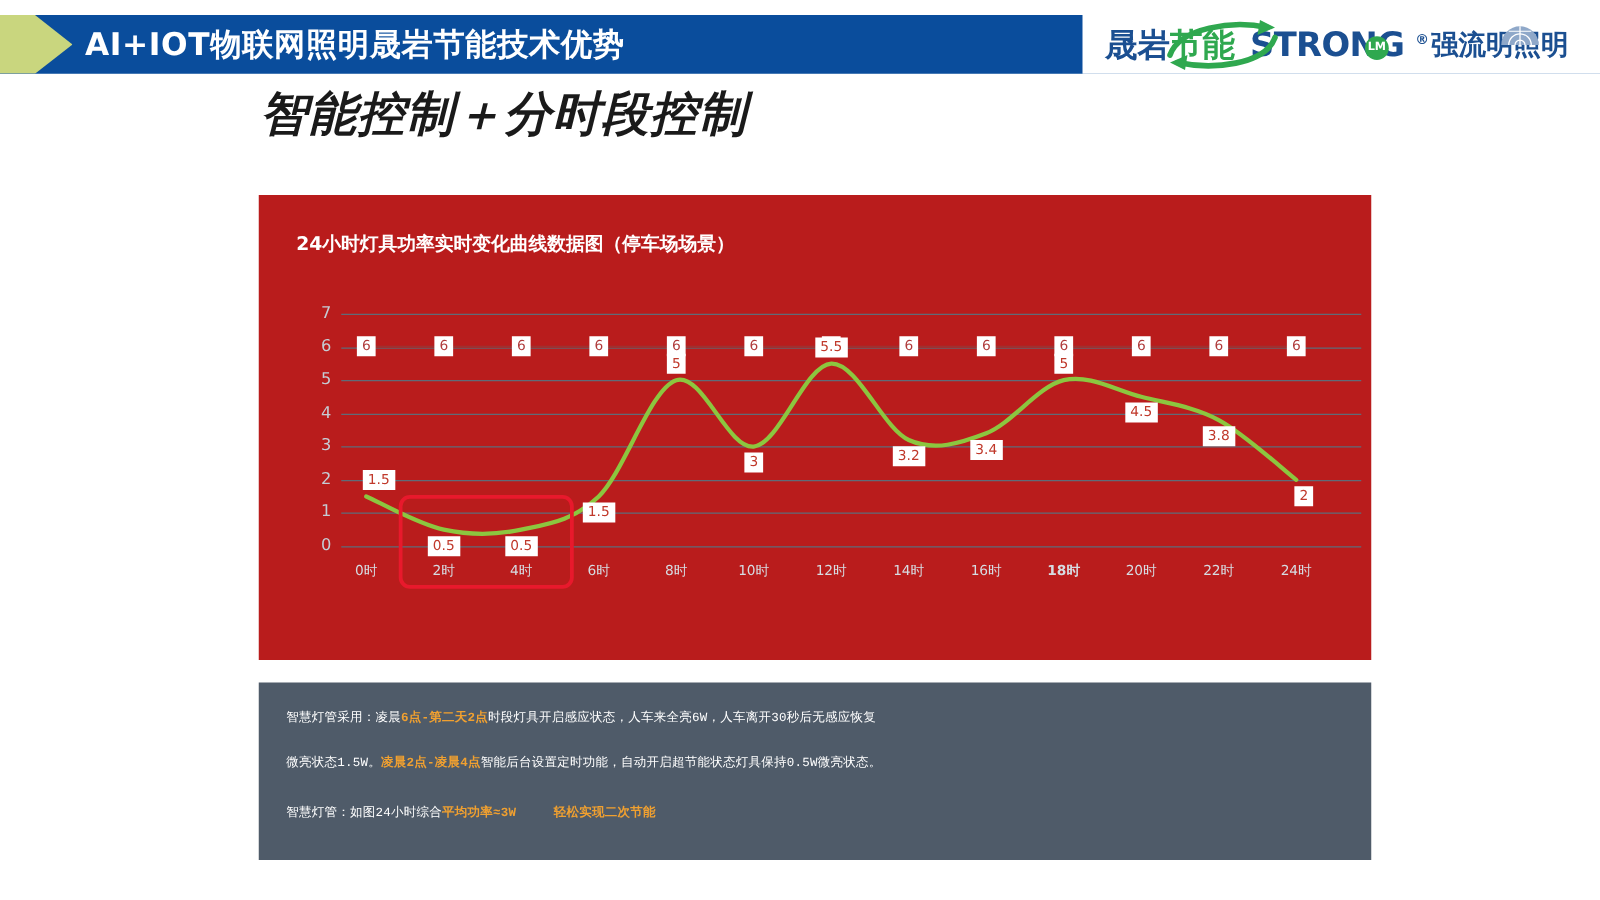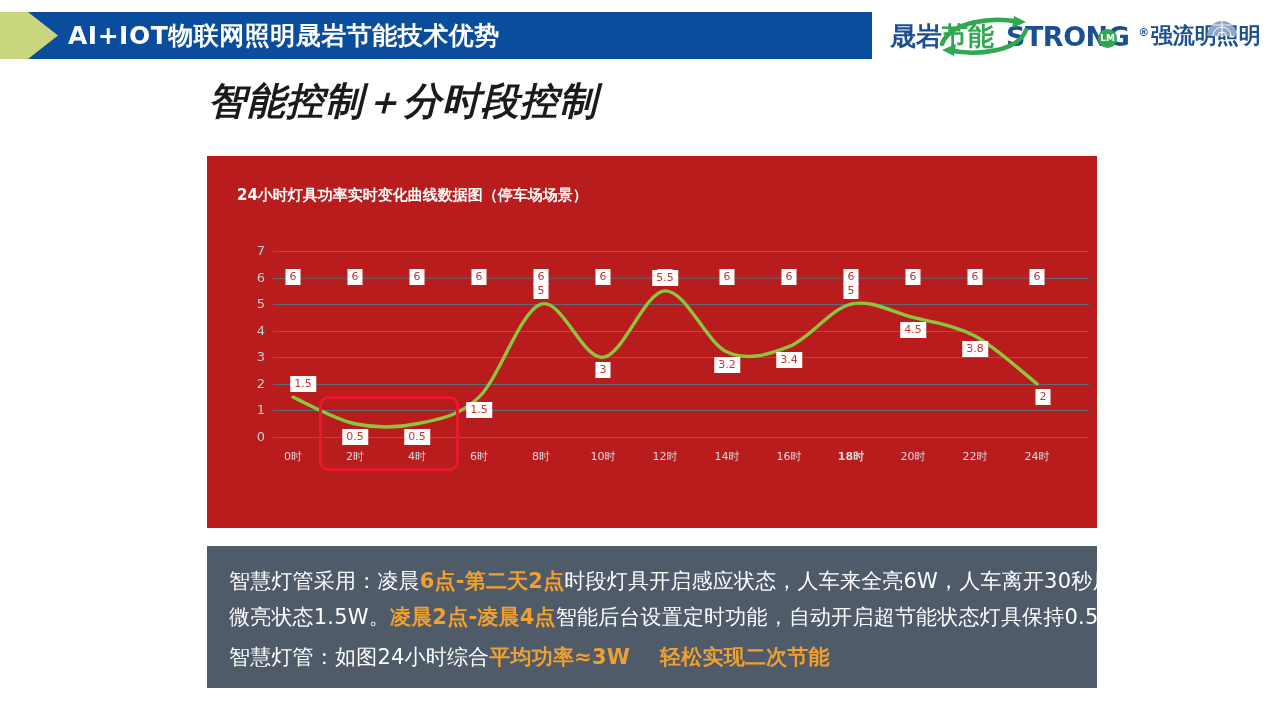--- a/index.html
+++ b/index.html
@@ -40,22 +40,23 @@
     color: #ffffff;
     font-size: 25px;
     font-weight: bold;
     letter-spacing: 0.5px;
     white-space: nowrap;
     font-family: "DejaVu Sans", "Liberation Sans", sans-serif;
   }
   #header-logo-panel {
     position: absolute;
     right: 0; top: 0;
-    width: 408px; height: 47px;
+    width: 372px; height: 47px;
     background: #ffffff;
+    padding-left: 42px;
   }
   #logo-row {
     position: absolute;
     left: 18px; top: 4px;
     display: flex;
     align-items: center;
     height: 40px;
   }
   .logo-cn {
     font-size: 26px;
@@ -111,21 +112,21 @@
   #logo-fan {
     position: absolute;
     left: 199px; top: -1px;
     width: 34px; height: 16px;
     z-index: 3;
   }
 
   
   #section-title {
     position: absolute;
-    left: 208px; top: 76px;
+    left: 208px; top: 66px;
     font-size: 38px;
     font-weight: bold;
     font-style: italic;
     color: #1a1a1a;
     letter-spacing: 1px;
     white-space: nowrap;
     font-family: "DejaVu Sans", "Liberation Sans", sans-serif;
   }
 
   
@@ -222,23 +223,24 @@
   #note-panel {
     position: absolute;
     left: 207px; top: 546px;
     width: 890px; height: 142px;
     background: #4f5b69;
   }
   .note-line {
     position: absolute;
     left: 22px;
     color: #ffffff;
-    font-size: 21px;
+    font-size: 10px;
     white-space: nowrap;
     letter-spacing: 0.2px;
+    font-family: Liberation Mono, monospace;
   }
   #note-line-1 { top: 21px; }
   #note-line-2 { top: 57px; }
   #note-line-3 { top: 97px; }
   .hl-orange { color: #f0a030; font-weight: bold; }
   .hl-spacer { display: inline-block; width: 30px; }
 </style>
 </head>
 <body>
 

